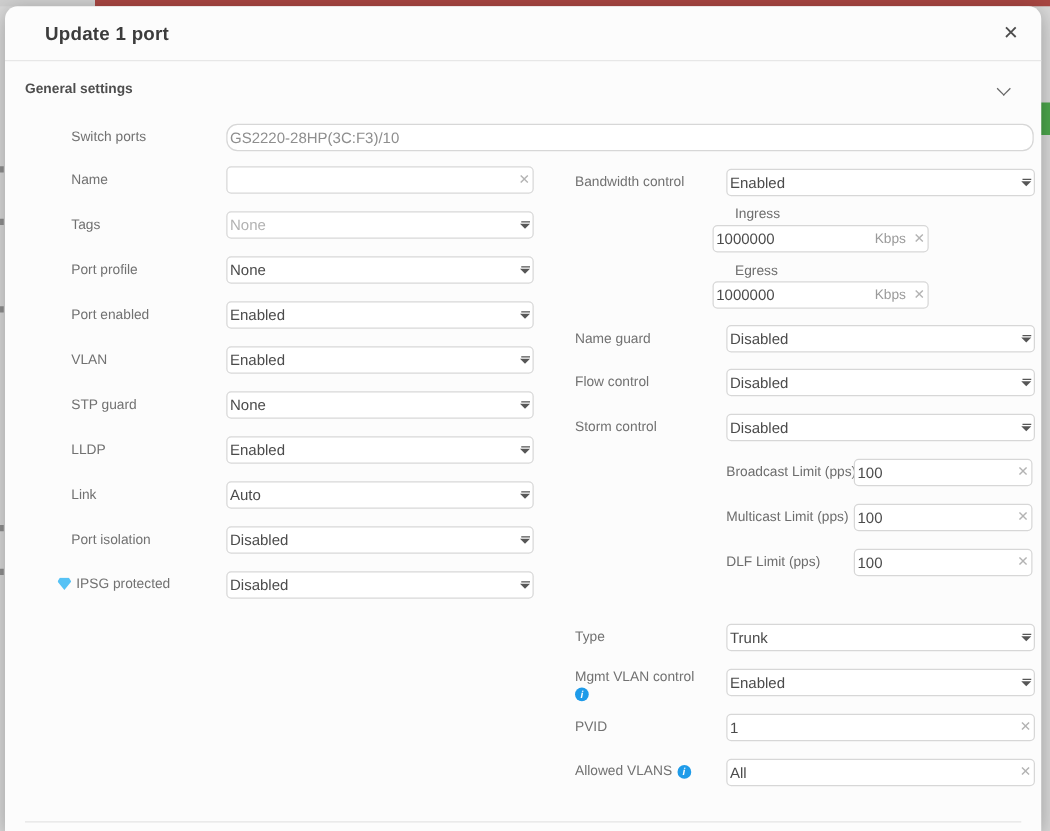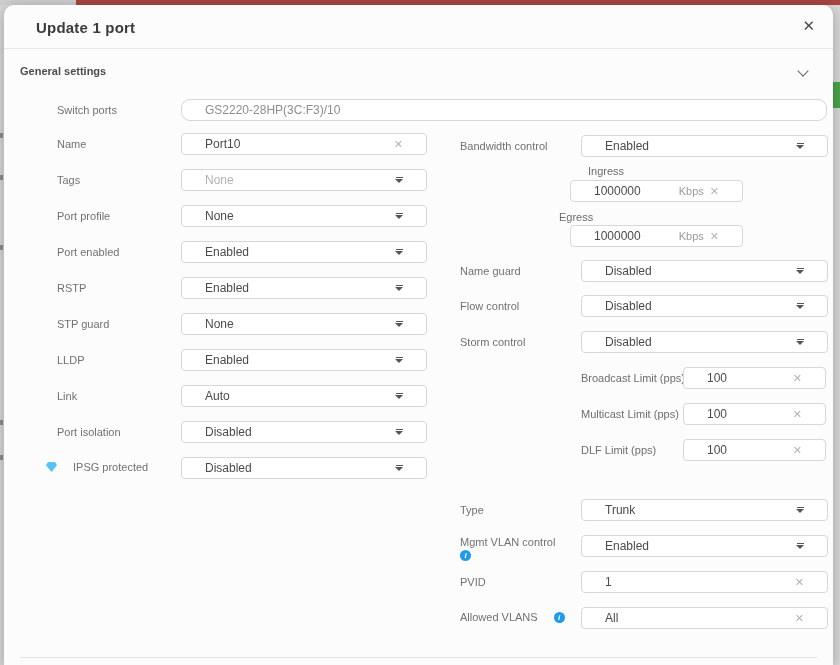--- a/index.html
+++ b/index.html
@@ -24,21 +24,21 @@
   .section-title { position:absolute; left:16px; top:60px; font-size:11px; font-weight:bold; color:#4e4e4e; }
   .section-chevron { position:absolute; right:26px; top:62px; width:8px; height:8px;
     border-right:1.6px solid #666; border-bottom:1.6px solid #666; transform:rotate(45deg); cursor:pointer; }
   .footer-divider { position:absolute; left:16px; top:652px; width:797px; height:1px; background:#e3e3e3; }
 
   
   .row { position:absolute; left:0; width:100%; height:22px;margin-left:16px; }
   .lbl { position:absolute; top:5px; font-size:11px; color:#717171; white-space:nowrap; }
   .lbl.l { left:37px; } .lbl.r { left:440px; }
   .box { position:absolute; top:0; height:22px; border:1px solid #d7d7d7; border-radius:4px;
-    background:#fff; display:flex; align-items:center; padding:0 23px; font-size:12px;
+    background:#fff; display:flex; align-items:center; padding:0 2px; font-size:12px;
     color:#4b4b4b; gap:6px; }
   .box.l { left:161px; width:246px; } .box.r { left:561px; width:247px; }
   .box.wide { left:161px; width:646px; border-radius:9px; }
   .box.kbps { left:550px; width:173px; }
   .box.limit { left:663px; width:143px; }
   .val { flex:1; white-space:nowrap; overflow:hidden; }
   .val.ph, .val.muted { color:#b2b2b2; }
   .val.gray { color:#8e8e8e; }
   .unit { color:#9b9b9b; font-size:11px; }
   .clear { color:#b3b3b3; font-size:11px; margin-left:auto; cursor:pointer; line-height:1; }
@@ -48,21 +48,21 @@
   .ddbar { width:7px; height:1px; background:#565656; }
   .ddtri { width:0; height:0; border-left:4px solid transparent; border-right:4px solid transparent;
     border-top:4px solid #565656; }
 
   .sublbl { position:absolute; font-size:11px; color:#6d6d6d; white-space:nowrap; }
   .info { display:inline-block; width:11px; height:11px; border-radius:50%; background:#1e9be9;
     color:#fff; font-size:8px; font-weight:bold; font-style:italic; text-align:center;
     line-height:11px; cursor:pointer; flex:none; }
   .gem { display:inline-block; width:11px; height:10px; background:#56c2f5;
     clip-path:polygon(18% 0, 82% 0, 100% 32%, 50% 100%, 0 32%); flex:none; }
-  .lbl-flex { position:absolute; display:flex; align-items:center; gap:16px;
+  .lbl-flex { position:absolute; display:flex; align-items:center; gap:4px;
     font-size:11px; color:#717171; white-space:nowrap; }
   .lbl-stack { position:absolute; font-size:11px; color:#717171; white-space:nowrap; }
   .lbl-stack .info { margin-top:2px; }
 </style>
 </head>
 <body>
 
 <div class="stage">
 
   <div class="bg-graytile"></div>
@@ -85,21 +85,20 @@
     <div class="row" style="top:94px">
       <div class="lbl l">Switch ports</div>
       <div class="box wide">
         <span class="val gray">GS2220-28HP(3C:F3)/10</span>
       </div>
     </div>
 
     <div class="row" style="top:128px">
       <div class="lbl l">Name</div>
       <div class="box l">
-        <span class="val">Port10</span>
         <span class="clear">✕</span>
       </div>
     </div>
 
     <div class="row" style="top:164px">
       <div class="lbl l">Tags</div>
       <div class="box l">
         <span class="val ph">None</span>
         <span class="dd">
             <span class="ddbar"></span>
@@ -124,21 +123,21 @@
       <div class="box l">
         <span class="val">Enabled</span>
         <span class="dd">
             <span class="ddbar"></span>
             <span class="ddtri"></span>
           </span>
       </div>
     </div>
 
     <div class="row" style="top:272px">
-      <div class="lbl l">RSTP</div>
+      <div class="lbl l">VLAN</div>
       <div class="box l">
         <span class="val">Enabled</span>
         <span class="dd">
             <span class="ddbar"></span>
             <span class="ddtri"></span>
           </span>
       </div>
     </div>
 
     <div class="row" style="top:308px">
@@ -212,21 +211,21 @@
 
     <div class="sublbl" style="left:584px; top:160px">Ingress</div>
     <div class="row" style="top:175px">
       <div class="box kbps">
         <span class="val">1000000</span>
         <span class="unit">Kbps</span>
         <span class="clear tight">✕</span>
       </div>
     </div>
 
-    <div class="sublbl" style="left:555px; top:206px">Egress</div>
+    <div class="sublbl" style="left:584px; top:206px">Egress</div>
     <div class="row" style="top:220px">
       <div class="box kbps">
         <span class="val">1000000</span>
         <span class="unit">Kbps</span>
         <span class="clear tight">✕</span>
       </div>
     </div>
 
     <div class="row" style="top:255px">
       <div class="lbl r">Name guard</div>

